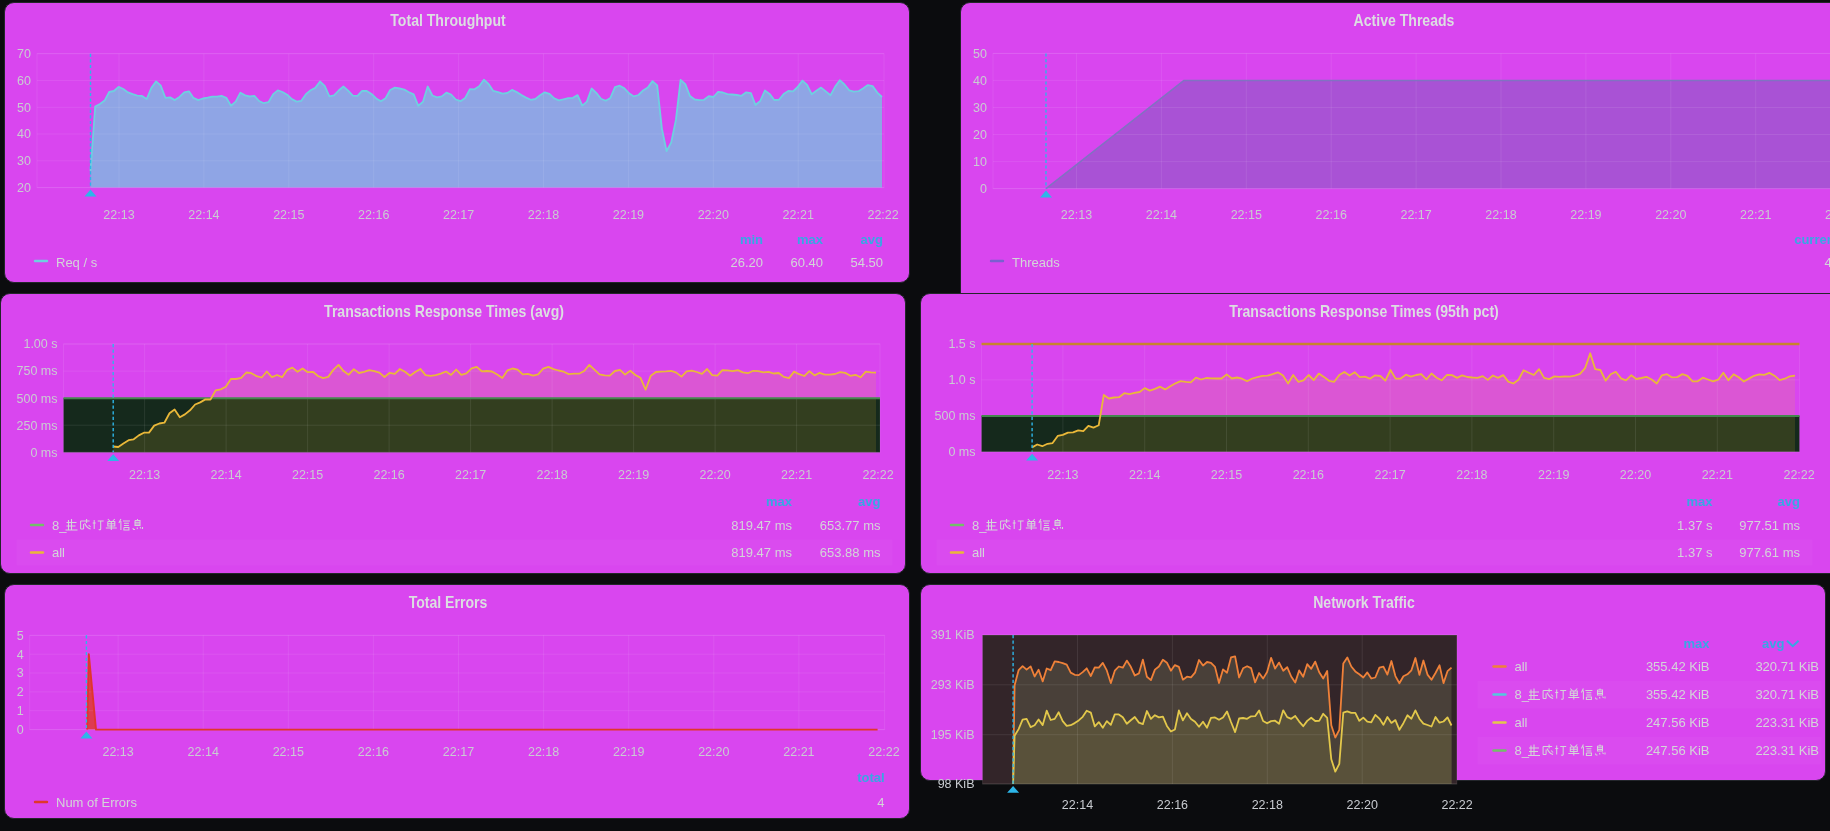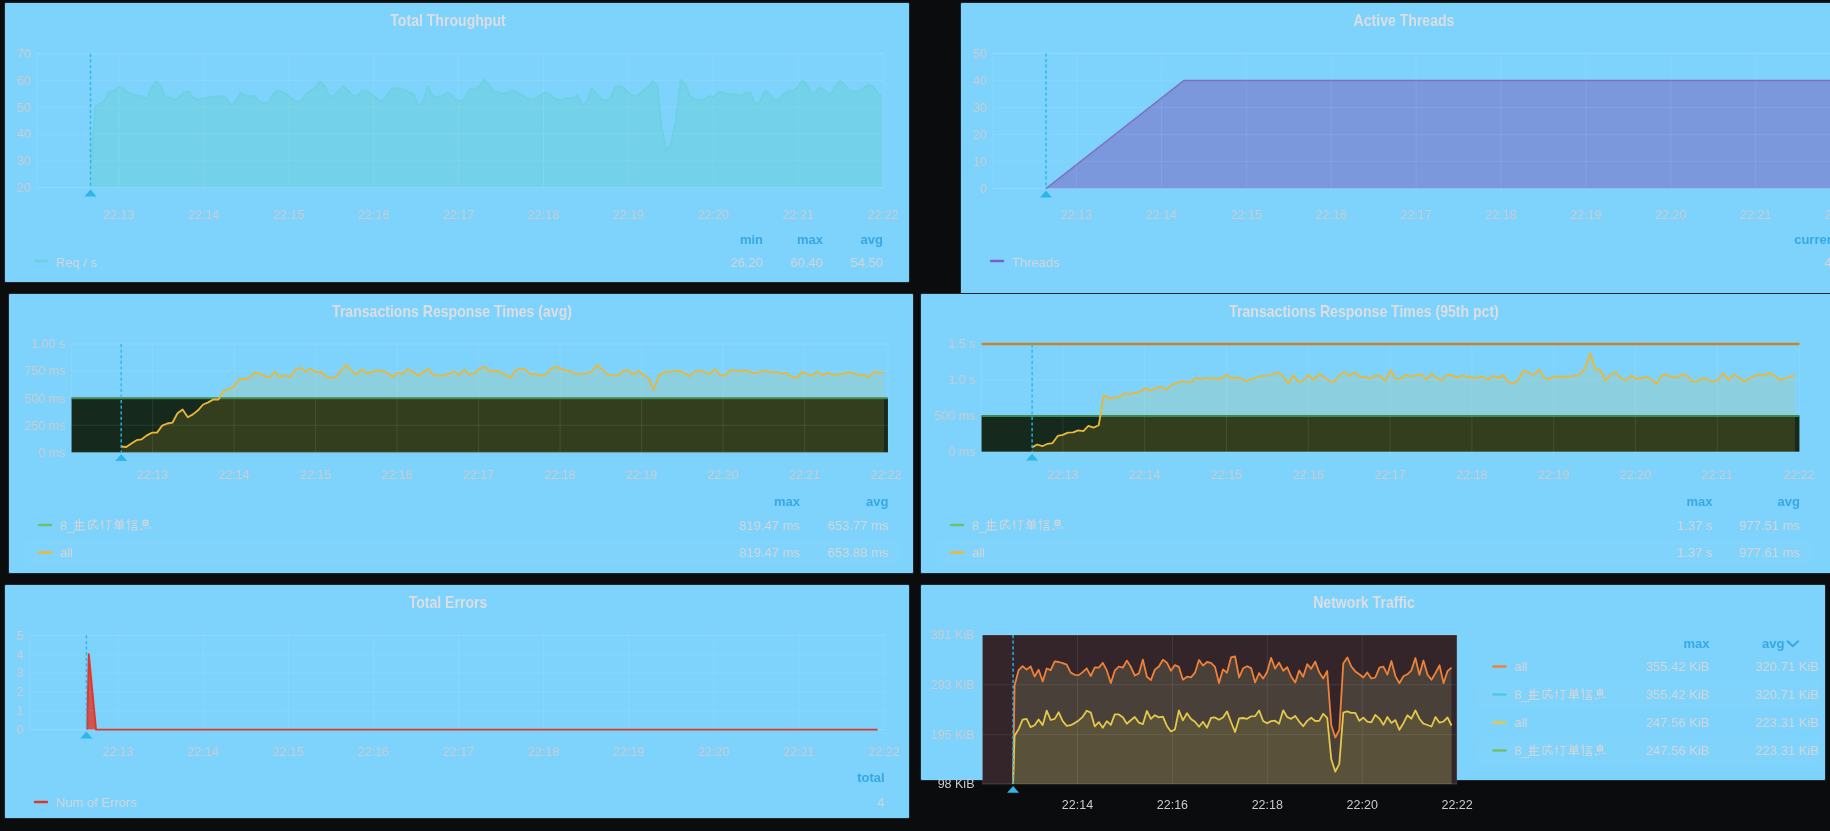--- a/index.html
+++ b/index.html
@@ -1,16 +1,16 @@
 <!DOCTYPE html>
 <html><head><meta charset="utf-8">
 <style>
 * { margin:0; padding:0; box-sizing:border-box; }
 html,body { width:1830px; height:831px; background:#0b0c0e; font-family:"Liberation Sans",sans-serif; overflow:hidden; }
-.panel { position:absolute; background:#7dd3fc; border:1px solid #23262b; border-radius:2px; }
+.panel { position:absolute; background:#d946ef; border:1px solid #23262b; border-radius:10px; }
 .panel svg { position:absolute; left:0; top:0; }
 </style></head>
 <body>
 <div class="panel" style="left:4px;top:2px;width:906px;height:281px">
     <svg width="906" height="281" font-family="'Liberation Sans',sans-serif">
       <text transform="translate(443.0,23) scale(0.88,1)" text-anchor="middle" font-size="16" font-weight="bold" fill="#dcdee1">Total Throughput</text>
       <polygon points="85.5,184.6 85.5,168.0 90.2,103.5 94.9,101.0 99.6,97.6 104.2,89.0 108.9,88.0 113.6,83.8 118.3,86.0 123.0,89.4 127.7,91.2 132.3,92.6 137.0,92.9 141.7,96.1 146.4,84.9 151.1,78.4 155.8,82.7 160.4,94.8 165.1,94.4 169.8,97.1 174.5,93.9 179.2,89.4 183.9,88.3 188.5,94.9 193.2,97.1 197.9,95.5 202.6,94.7 207.3,93.6 212.0,93.6 216.6,92.9 221.3,94.8 226.0,102.7 230.7,98.6 235.4,89.7 240.1,92.4 244.7,93.5 249.4,92.8 254.1,98.0 258.8,100.2 263.5,99.2 268.2,91.1 272.8,87.4 277.5,89.0 282.2,91.7 286.9,96.1 291.6,98.6 296.3,97.8 300.9,91.2 305.6,87.3 310.3,84.9 315.0,78.5 319.7,82.8 324.4,93.3 329.0,92.4 333.7,87.5 338.4,83.5 343.1,87.6 347.8,92.6 352.5,92.9 357.1,87.8 361.8,88.0 366.5,90.9 371.2,95.5 375.9,98.3 380.6,95.3 385.2,87.0 389.9,84.6 394.6,85.5 399.3,86.6 404.0,89.2 408.7,91.4 413.3,102.8 418.0,98.8 422.7,83.5 427.4,92.5 432.1,94.4 436.8,93.4 441.4,89.6 446.1,91.5 450.8,96.5 455.5,98.2 460.2,95.0 464.9,86.2 469.5,86.3 474.2,83.2 478.9,76.7 483.6,81.0 488.3,87.9 493.0,89.2 497.6,90.6 502.3,90.0 507.0,86.9 511.7,89.1 516.4,92.1 521.1,94.6 525.7,96.8 530.4,96.0 535.1,92.3 539.8,89.3 544.5,90.9 549.2,95.4 553.8,97.4 558.5,96.3 563.2,95.1 567.9,94.8 572.6,92.1 577.3,102.6 581.9,98.6 586.6,85.5 591.3,89.8 596.0,95.7 600.7,97.8 605.4,94.9 610.0,84.2 614.7,82.7 619.4,85.4 624.1,90.3 628.8,93.4 633.5,92.0 638.1,87.4 642.8,84.6 647.5,78.1 652.2,82.4 656.9,125.6 661.6,148.2 666.2,139.5 670.9,116.9 675.6,76.9 680.3,81.2 685.0,93.1 689.7,96.5 694.3,97.2 699.0,96.8 703.7,93.2 708.4,94.0 713.1,88.9 717.8,89.5 722.4,91.1 727.1,91.5 731.8,92.0 736.5,92.8 741.2,89.3 745.9,90.1 750.5,102.0 755.2,98.0 759.9,87.5 764.6,90.9 769.3,97.0 774.0,96.8 778.6,91.1 783.3,88.0 788.0,88.4 792.7,84.0 797.4,77.6 802.1,81.9 806.7,91.2 811.4,87.8 816.1,84.6 820.8,88.4 825.5,92.3 830.2,83.6 834.8,77.2 839.5,81.5 844.2,87.3 848.9,88.7 853.6,88.2 858.3,85.2 862.9,82.1 867.6,83.1 872.3,89.6 877.0,94.0 877.0,184.6" fill="rgba(110,208,224,0.69)"></polygon>
 <line x1="32.0" y1="184.6" x2="879.0" y2="184.6" stroke="rgba(255,255,255,0.085)" stroke-width="1"></line>
 <line x1="32.0" y1="157.8" x2="879.0" y2="157.8" stroke="rgba(255,255,255,0.085)" stroke-width="1"></line>
 <line x1="32.0" y1="131.0" x2="879.0" y2="131.0" stroke="rgba(255,255,255,0.085)" stroke-width="1"></line>
@@ -94,21 +94,21 @@
 <text x="624.9" y="216.0" font-size="12.5" fill="#c9ccd1" text-anchor="middle">22:19</text>
 <text x="709.8" y="216.0" font-size="12.5" fill="#c9ccd1" text-anchor="middle">22:20</text>
 <text x="794.7" y="216.0" font-size="12.5" fill="#c9ccd1" text-anchor="middle">22:21</text>
 <text x="879.6" y="216.0" font-size="12.5" fill="#c9ccd1" text-anchor="middle">22:22</text>
 <text x="878.0" y="240.5" font-size="13" fill="#37a8e3" text-anchor="end" font-weight="bold">current</text>
 <line x1="30.0" y1="258.0" x2="42.0" y2="258.0" stroke="#7a5fd0" stroke-width="2.4" stroke-linecap="round"></line>
 <text x="51.0" y="264.0" font-size="13" fill="#d3d5d8">Threads</text>
 <text x="878.0" y="264.0" font-size="13" fill="#d3d5d8" text-anchor="end">40</text>
     </svg>
   </div>
-<div class="panel" style="left:8px;top:293px;width:906px;height:281px">
+<div class="panel" style="left:0;top:293px;width:906px;height:281px">
     <svg width="906" height="281" font-family="'Liberation Sans',sans-serif">
       <text transform="translate(443.0,23) scale(0.88,1)" text-anchor="middle" font-size="16" font-weight="bold" fill="#dcdee1">Transactions Response Times (avg)</text>
       <rect x="62.5" y="104.2" width="816.5" height="54.2" fill="#15291c"></rect>
 <polygon points="112.2,158.3 112.2,152.5 117.3,153.0 122.4,149.5 127.6,146.2 132.7,145.3 137.8,141.4 142.9,138.7 148.0,138.6 153.2,131.6 158.3,129.5 163.4,128.7 168.5,119.3 173.6,115.5 178.8,123.2 183.9,120.4 189.0,116.3 194.1,110.5 199.2,108.4 204.4,105.4 209.5,105.5 214.6,96.4 219.7,95.4 224.8,92.8 229.9,85.0 235.1,85.0 240.2,83.9 245.3,78.5 250.4,79.2 255.5,82.1 260.7,83.5 265.8,77.5 270.9,83.1 276.0,81.0 281.1,83.2 286.3,75.8 291.4,73.6 296.5,77.8 301.6,74.5 306.7,78.2 311.9,77.8 317.0,82.0 322.1,84.1 327.2,82.9 332.3,75.9 337.5,70.9 342.6,77.1 347.7,80.7 352.8,75.1 357.9,79.0 363.1,77.9 368.2,76.2 373.3,77.1 378.4,78.6 383.5,83.0 388.7,78.8 393.8,79.8 398.9,75.0 404.0,77.8 409.1,81.7 414.2,78.1 419.4,74.9 424.5,81.1 429.6,81.9 434.7,81.2 439.8,79.6 445.0,77.5 450.1,80.9 455.2,75.5 460.3,80.8 465.4,79.3 470.6,74.3 475.7,72.9 480.8,77.3 485.9,77.0 491.0,77.5 496.2,80.6 501.3,84.1 506.4,76.4 511.5,74.5 516.6,75.7 521.8,80.3 526.9,79.9 532.0,81.6 537.1,80.3 542.2,74.7 547.4,72.9 552.5,75.1 557.6,76.5 562.7,77.7 567.8,80.1 573.0,79.7 578.1,79.7 583.2,77.0 588.3,70.9 593.4,75.7 598.5,80.3 603.7,81.3 608.8,81.7 613.9,77.0 619.0,75.8 624.1,80.6 629.3,76.8 634.4,81.0 639.5,83.8 644.6,95.7 649.7,81.9 654.9,78.0 660.0,77.6 665.1,77.3 670.2,76.8 675.3,78.6 680.5,82.6 685.6,77.4 690.7,76.7 695.8,78.0 700.9,79.8 706.1,75.0 711.2,81.1 716.3,81.6 721.4,76.2 726.5,76.4 731.7,77.1 736.8,76.1 741.9,78.3 747.0,79.2 752.1,76.8 757.3,77.1 762.4,78.4 767.5,77.8 772.6,79.5 777.7,79.0 782.8,82.9 788.0,84.1 793.1,77.6 798.2,80.2 803.3,82.0 808.4,77.2 813.6,81.4 818.7,78.8 823.8,80.7 828.9,80.7 834.0,80.0 839.2,78.2 844.3,78.9 849.4,81.8 854.5,80.8 859.6,83.3 864.8,77.7 869.9,78.4 875.0,78.7 875.0,158.3" fill="rgba(234,184,57,0.145)"></polygon>
 <line x1="62.5" y1="50.0" x2="879.0" y2="50.0" stroke="rgba(255,255,255,0.085)" stroke-width="1"></line>
 <line x1="62.5" y1="77.1" x2="879.0" y2="77.1" stroke="rgba(255,255,255,0.085)" stroke-width="1"></line>
 <line x1="62.5" y1="104.2" x2="879.0" y2="104.2" stroke="rgba(255,255,255,0.085)" stroke-width="1"></line>
 <line x1="62.5" y1="131.2" x2="879.0" y2="131.2" stroke="rgba(255,255,255,0.085)" stroke-width="1"></line>
 <line x1="62.5" y1="158.3" x2="879.0" y2="158.3" stroke="rgba(255,255,255,0.085)" stroke-width="1"></line>
 <line x1="143.6" y1="50.0" x2="143.6" y2="158.3" stroke="rgba(255,255,255,0.085)" stroke-width="1"></line>

